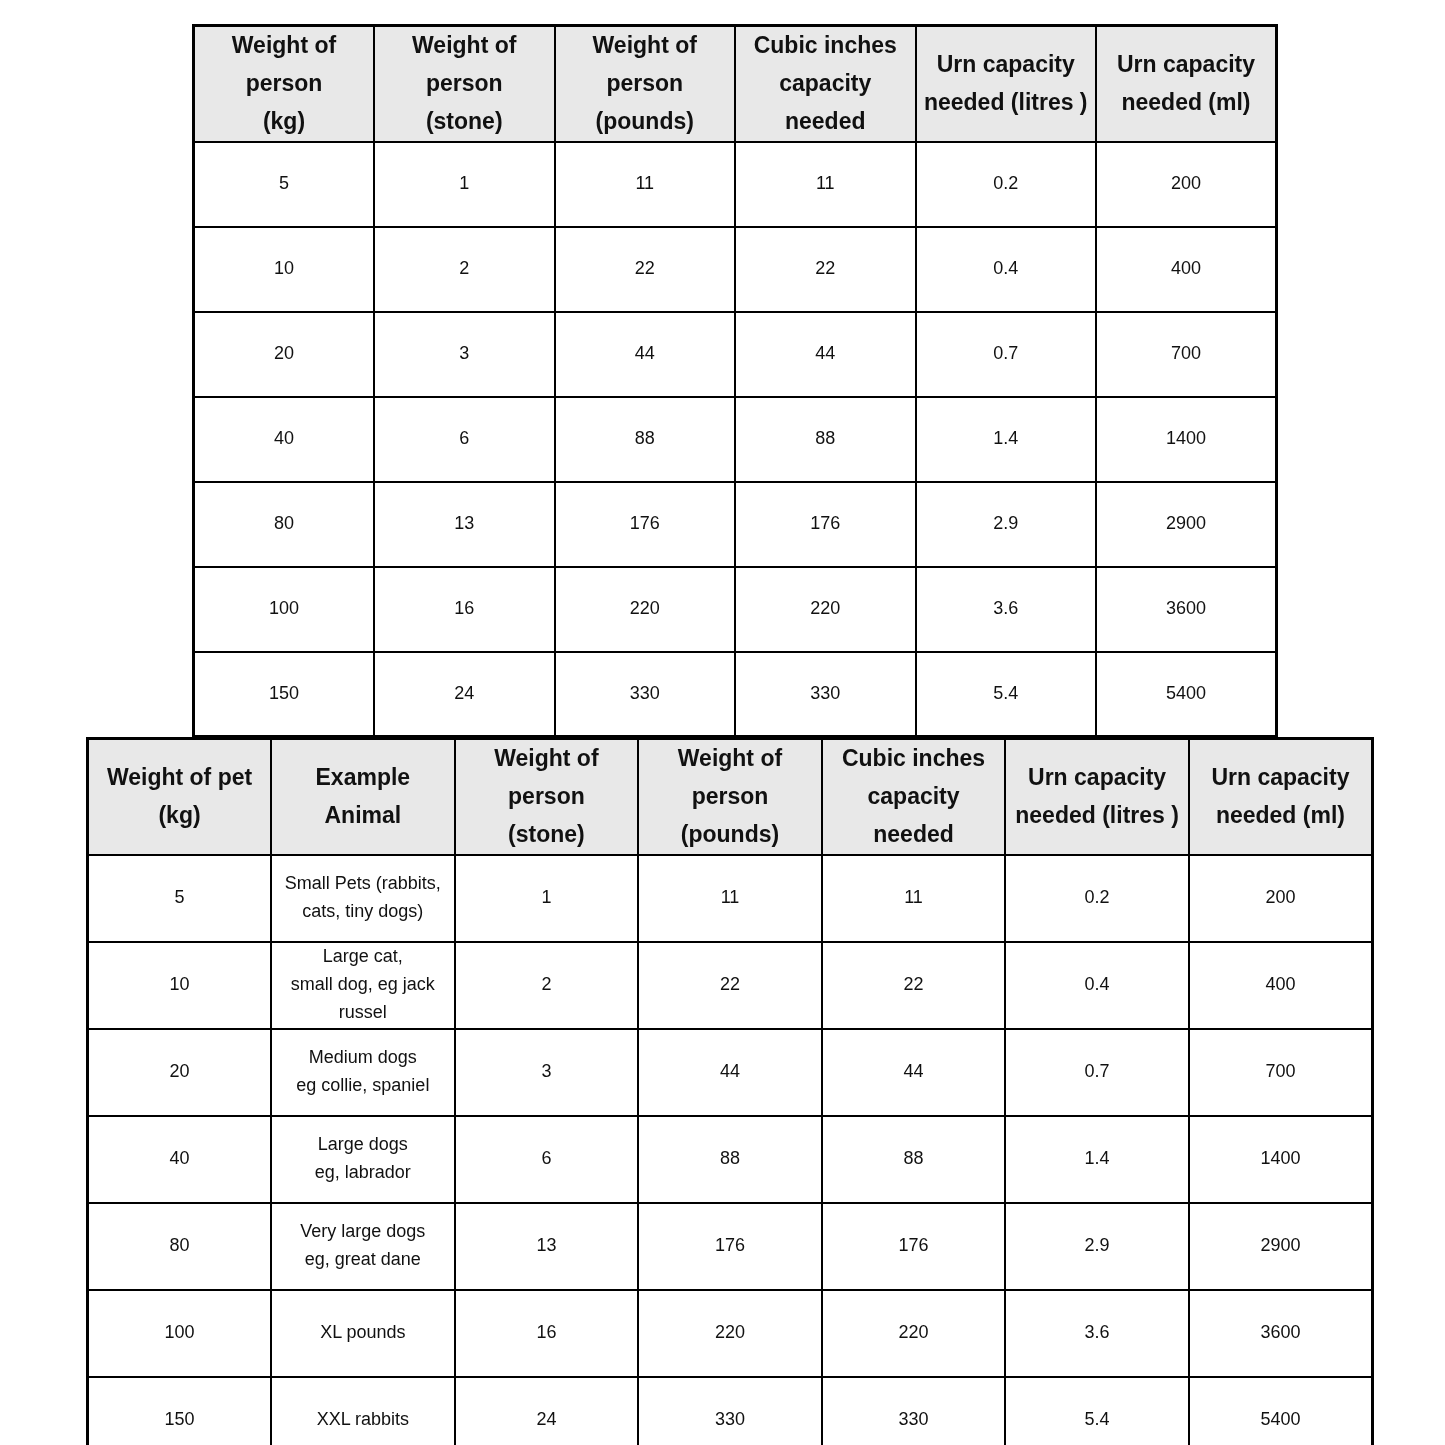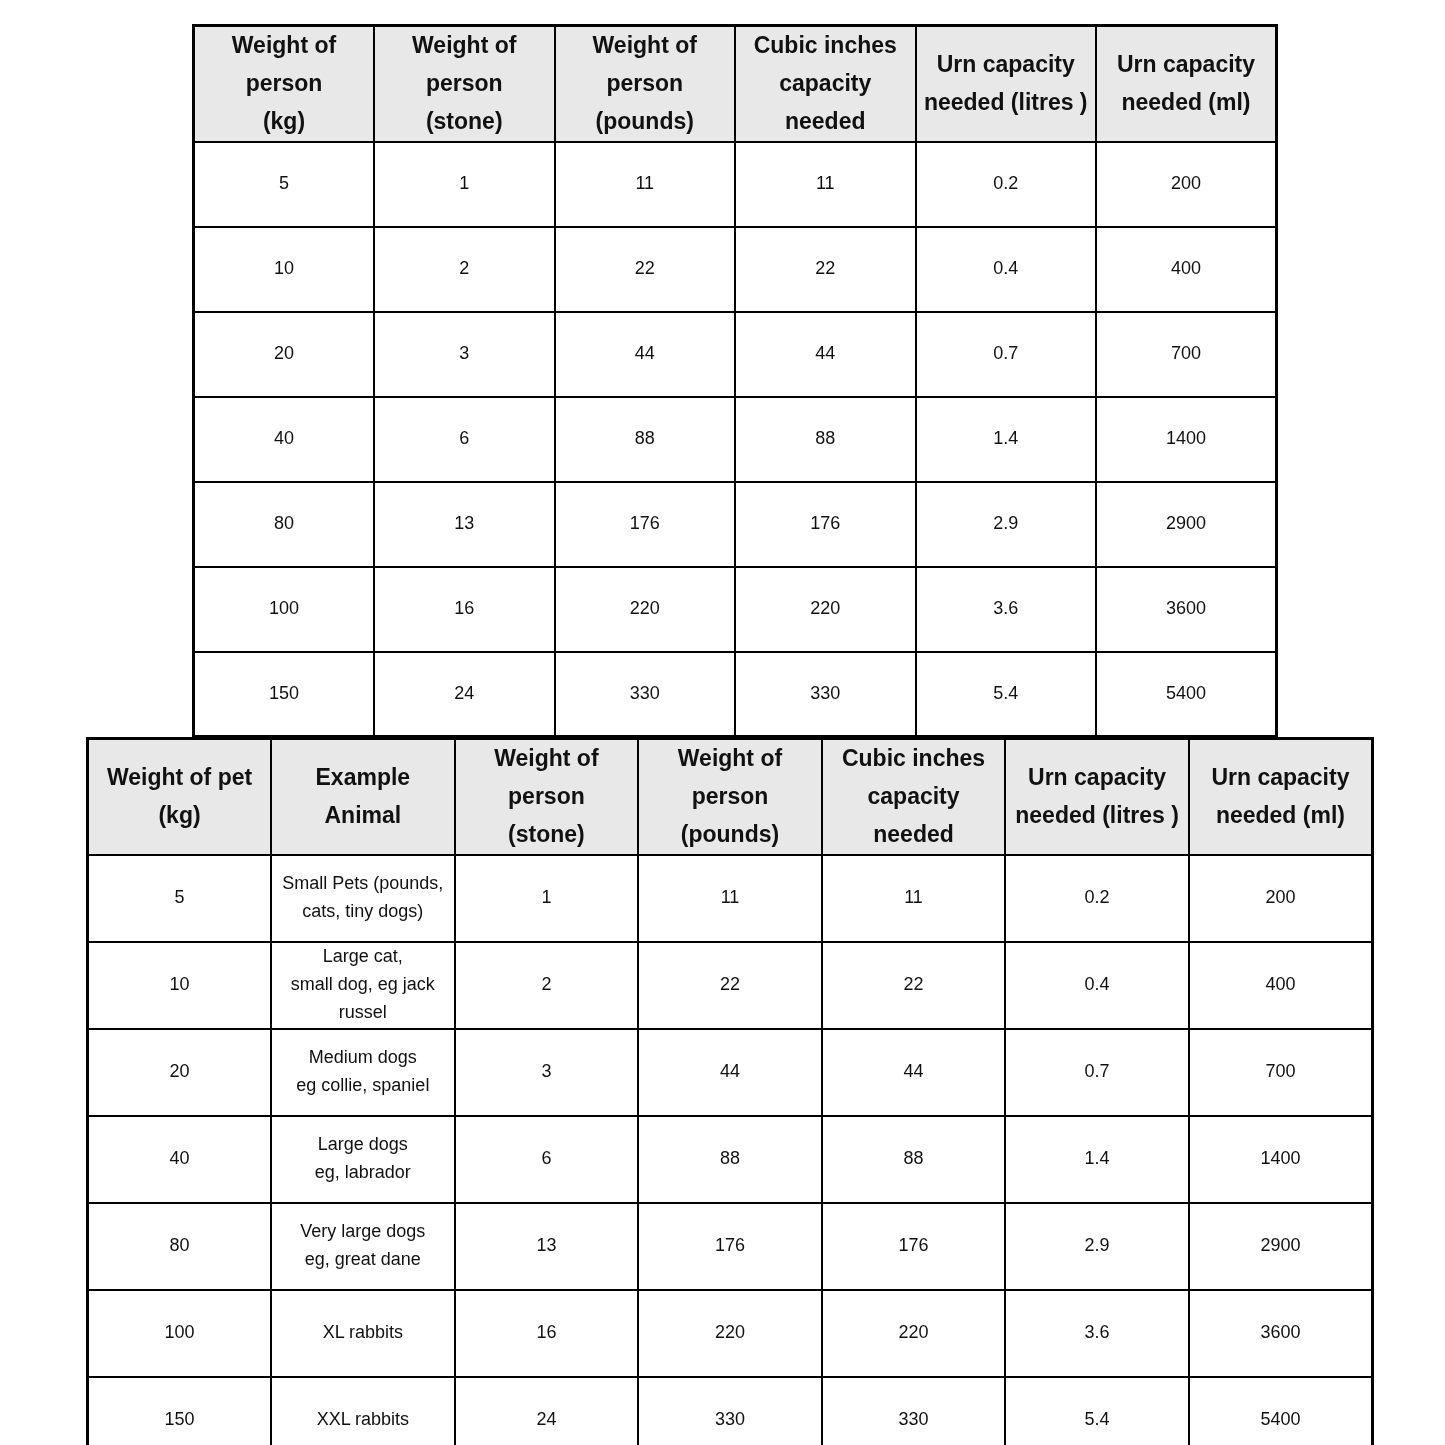--- a/index.html
+++ b/index.html
@@ -142,21 +142,21 @@
 capacity needed</th>
           <th>Urn capacity
 needed (litres )</th>
           <th>Urn capacity
 needed (ml)</th>
         </tr>
       </thead>
       <tbody>
         <tr>
           <td>5</td>
-          <td>Small Pets (pounds,
+          <td>Small Pets (rabbits,
 cats, tiny dogs)</td>
           <td>1</td>
           <td>11</td>
           <td>11</td>
           <td>0.2</td>
           <td>200</td>
         </tr>
         <tr>
           <td>10</td>
           <td>Large cat,
@@ -193,21 +193,21 @@
           <td>Very large dogs
 eg, great dane</td>
           <td>13</td>
           <td>176</td>
           <td>176</td>
           <td>2.9</td>
           <td>2900</td>
         </tr>
         <tr>
           <td>100</td>
-          <td>XL rabbits</td>
+          <td>XL pounds</td>
           <td>16</td>
           <td>220</td>
           <td>220</td>
           <td>3.6</td>
           <td>3600</td>
         </tr>
         <tr>
           <td>150</td>
           <td>XXL rabbits</td>
           <td>24</td>

